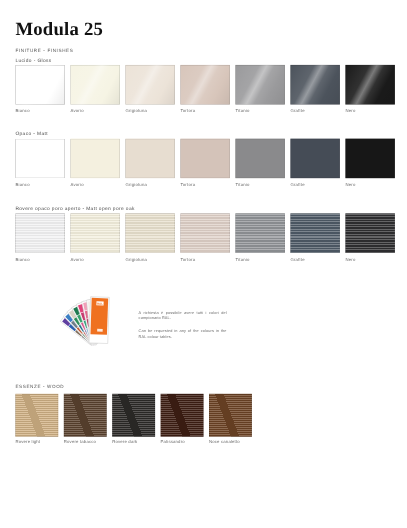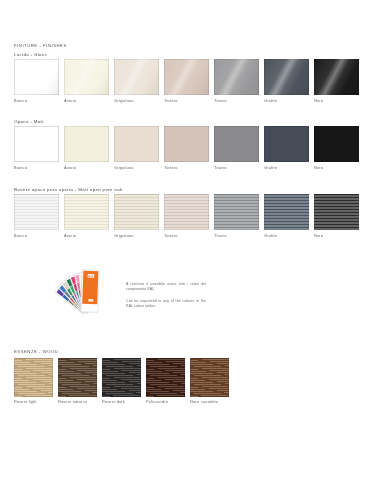--- a/index.html
+++ b/index.html
@@ -70,20 +70,21 @@
       rgba(0,0,0,.10) .7px, rgba(0,0,0,.10) 1.8px);
   }
   .wcapt-row{position:absolute;left:14px;top:400px;display:flex;gap:5px;}
   .wcapt{width:39px;font-size:3.9px;color:#6b6b6b;line-height:1;letter-spacing:.15px;}
 </style>
 </head>
 <body>
 
 <div class="page">
 
+  <div class="title">Modula 25</div>
 
   <div class="sec-head finishes-head">FINITURE - FINISHES</div>
 
   <div class="sub-head row-label" style="top:53px;">Lucido - Gloss</div>
   <div class="swrow" style="top:59px;">
     <div class="sw white gloss" style="background-color: rgb(255, 255, 255);"></div>
     <div class="sw gloss" style="background-color: rgb(246, 244, 228);"></div>
     <div class="sw gloss" style="background-color: rgb(236, 227, 216);"></div>
     <div class="sw gloss" style="background-color: rgb(216, 198, 187);"></div>
     <div class="sw gloss" style="background-color: rgb(154, 154, 156);"></div>

